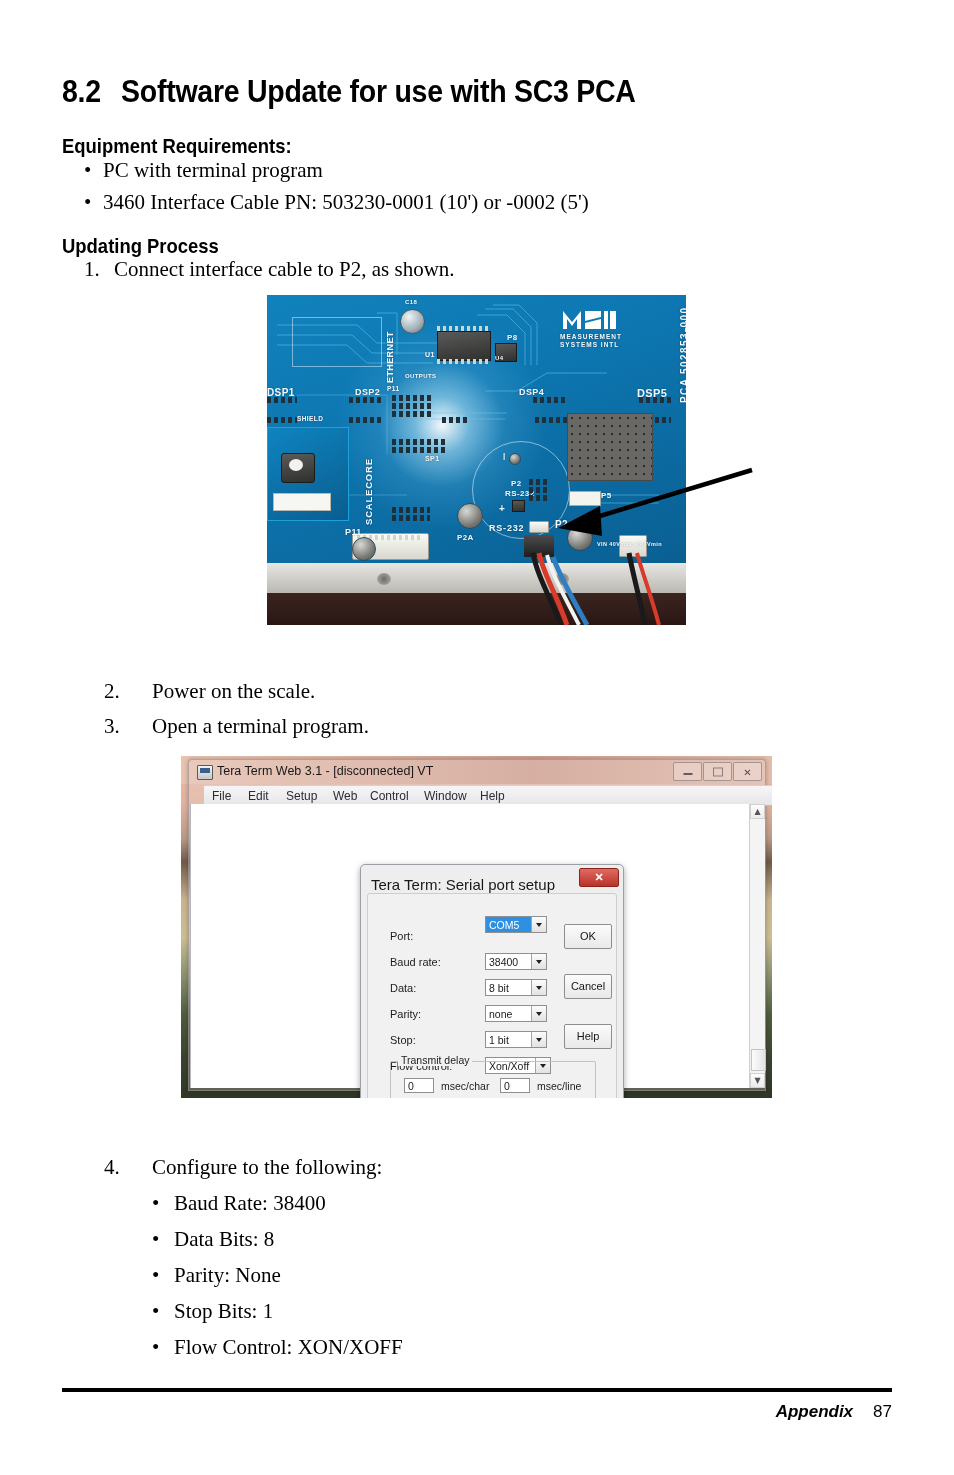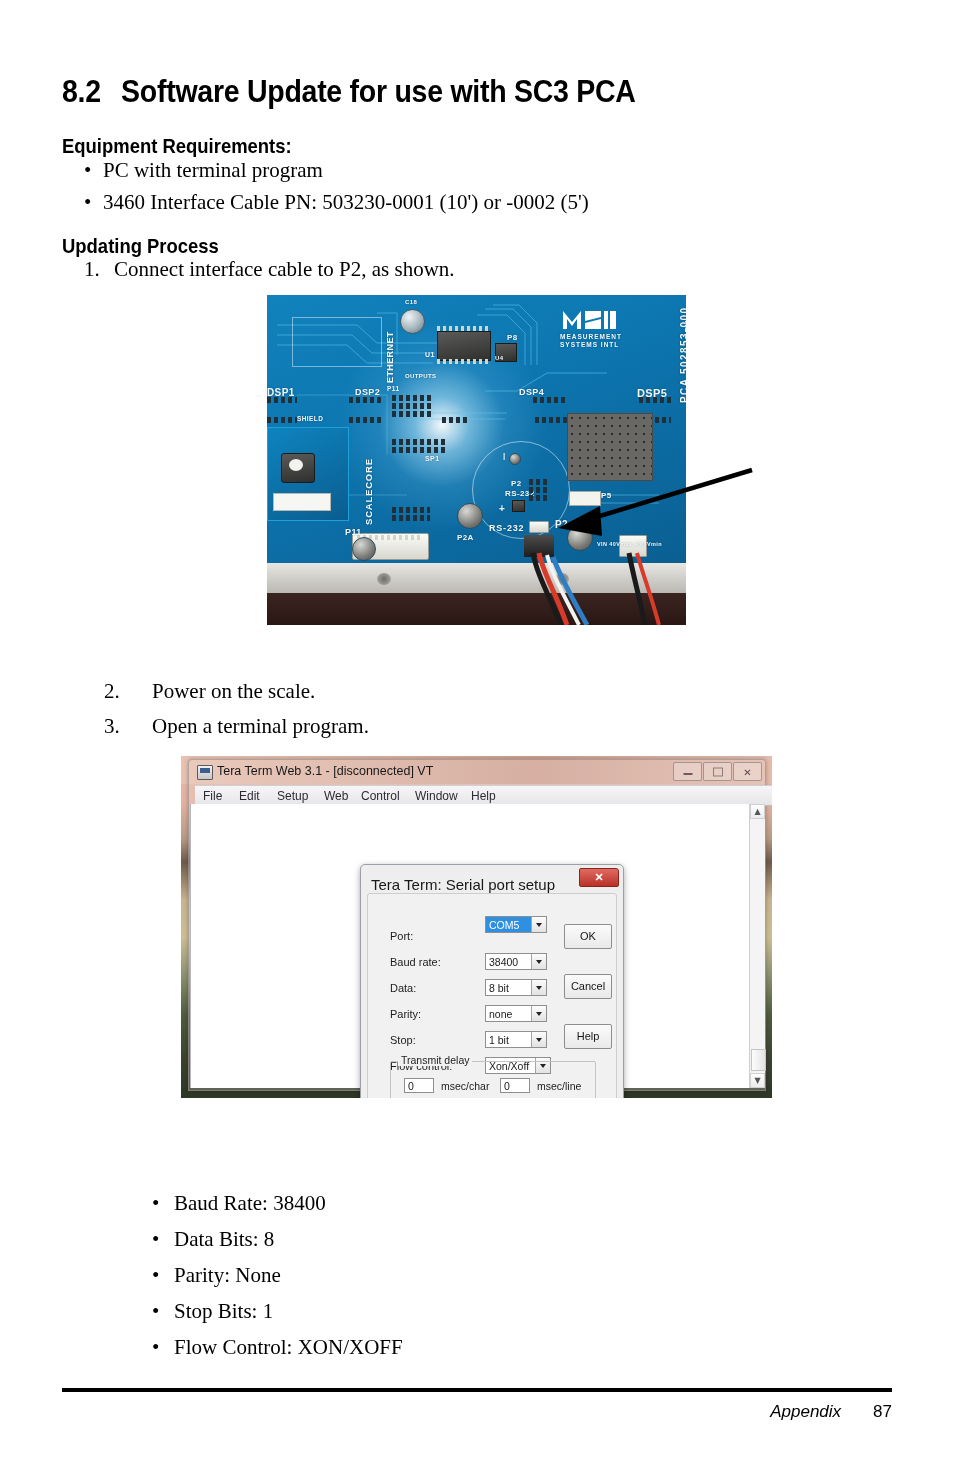--- a/index.html
+++ b/index.html
@@ -98,22 +98,22 @@
   .footer-txt {
     position: absolute;
     top: 1402px;
     right: 62px;
     font-family: "Liberation Sans", sans-serif;
     font-size: 17px;
     white-space: nowrap;
   }
   .footer-txt .ap {
     font-style: italic;
-    font-weight: normal;
-    margin-right: 32px;
+    font-weight: bold;
+    margin-right: 20px;
   }
   .footer-txt .pg { font-weight: normal; }
 
   
   .pcb {
     position: absolute;
     left: 267px;
     top: 295px;
     width: 419px;
     height: 330px;
@@ -292,26 +292,25 @@
     color: #5a4a48;
   }
   .tt-btn.min .g {
     width: 9px; height: 2px; background: #6b5a57; transform: translate(-50%,1px);
   }
   .tt-btn.max .g {
     width: 8px; height: 7px; border: 1.5px solid #8d7c79; background: none; transform: translate(-50%,-50%);
   }
   .tt-menubar {
     position: absolute;
-    left: 6px; top: 25px;
+    left: 15px; top: 25px;
     width: 574px; height: 19px;
     background: linear-gradient(180deg,#f6f6f8,#e6e6ea);
     border-top: 1px solid #cfcfd6;
     border-bottom: 1px solid #bdbdc6;
-    padding-left: 15px;
   }
   .tt-menubar .mi {
     position: absolute;
     top: 3px;
     font-family: "Liberation Sans", sans-serif;
     font-size: 12px;
     color: #2b2b33;
     white-space: nowrap;
   }
   .tt-client {
@@ -763,20 +762,23 @@
             </div>
             <div class="tunit" style="left:169px;top:186px;">msec/line</div>
 
           </div>
         </div>
 
       </div>
     </div>
   </div>
 
+  <div class="bl s4">
+    <span class="nnum">4.</span><span>Configure to the following:</span>
+  </div>
 
   <div class="bl sub sb1">
     <span class="bdot">•</span><span>Baud Rate: 38400</span>
   </div>
   <div class="bl sub sb2">
     <span class="bdot">•</span><span>Data Bits: 8</span>
   </div>
   <div class="bl sub sb3">
     <span class="bdot">•</span><span>Parity: None</span>
   </div>

